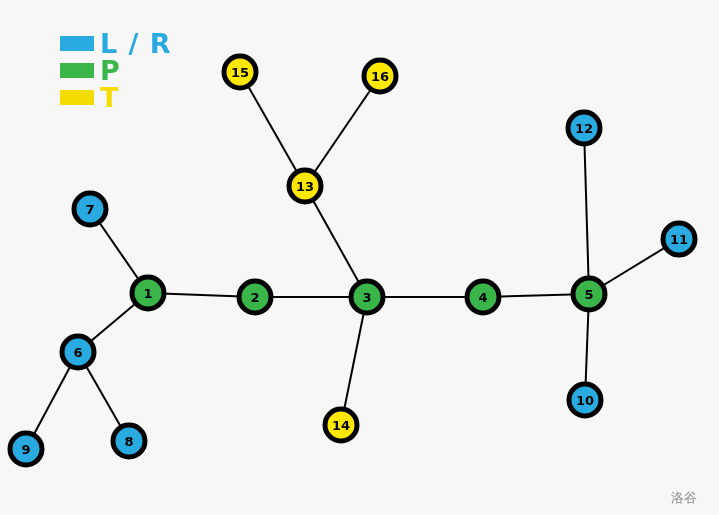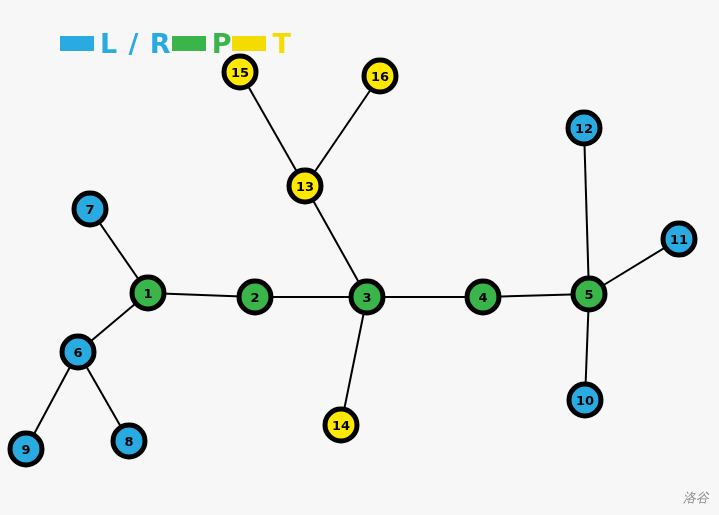--- a/index.html
+++ b/index.html
@@ -10,42 +10,41 @@
     background: #f7f7f7;
     font-family: "DejaVu Sans", sans-serif;
     overflow: hidden;
   }
   .stage > svg { position: absolute; left: 0; top: 0; }
   .legend {
     position: absolute;
     left: 60px;
     top: 30px;
     display: flex;
-    flex-direction: row;
+    flex-direction: column;
   }
   .legend-row {
     display: flex;
     align-items: center;
     gap: 6px;
     height: 27px;
   }
   .swatch { width: 34px; height: 15px; display: inline-block; }
   .legend-label {
     font-size: 27px;
     font-weight: bold;
     line-height: 1;
     letter-spacing: 1px;
   }
   .watermark {
     position: absolute;
-    right: 10px;
+    right: 22px;
     bottom: 8px;
     color: #8a8a8a;
     font-size: 13px;
-    font-style: italic;
   }
 </style>
 </head>
 <body>
 
 <div class="stage">
 
   <svg id="graph-svg" width="719" height="515" viewBox="0 0 719 515">
       <line x1="148" y1="293" x2="90" y2="209" stroke="#000000" stroke-width="2"></line>
       <line x1="148" y1="293" x2="78" y2="352" stroke="#000000" stroke-width="2"></line>

